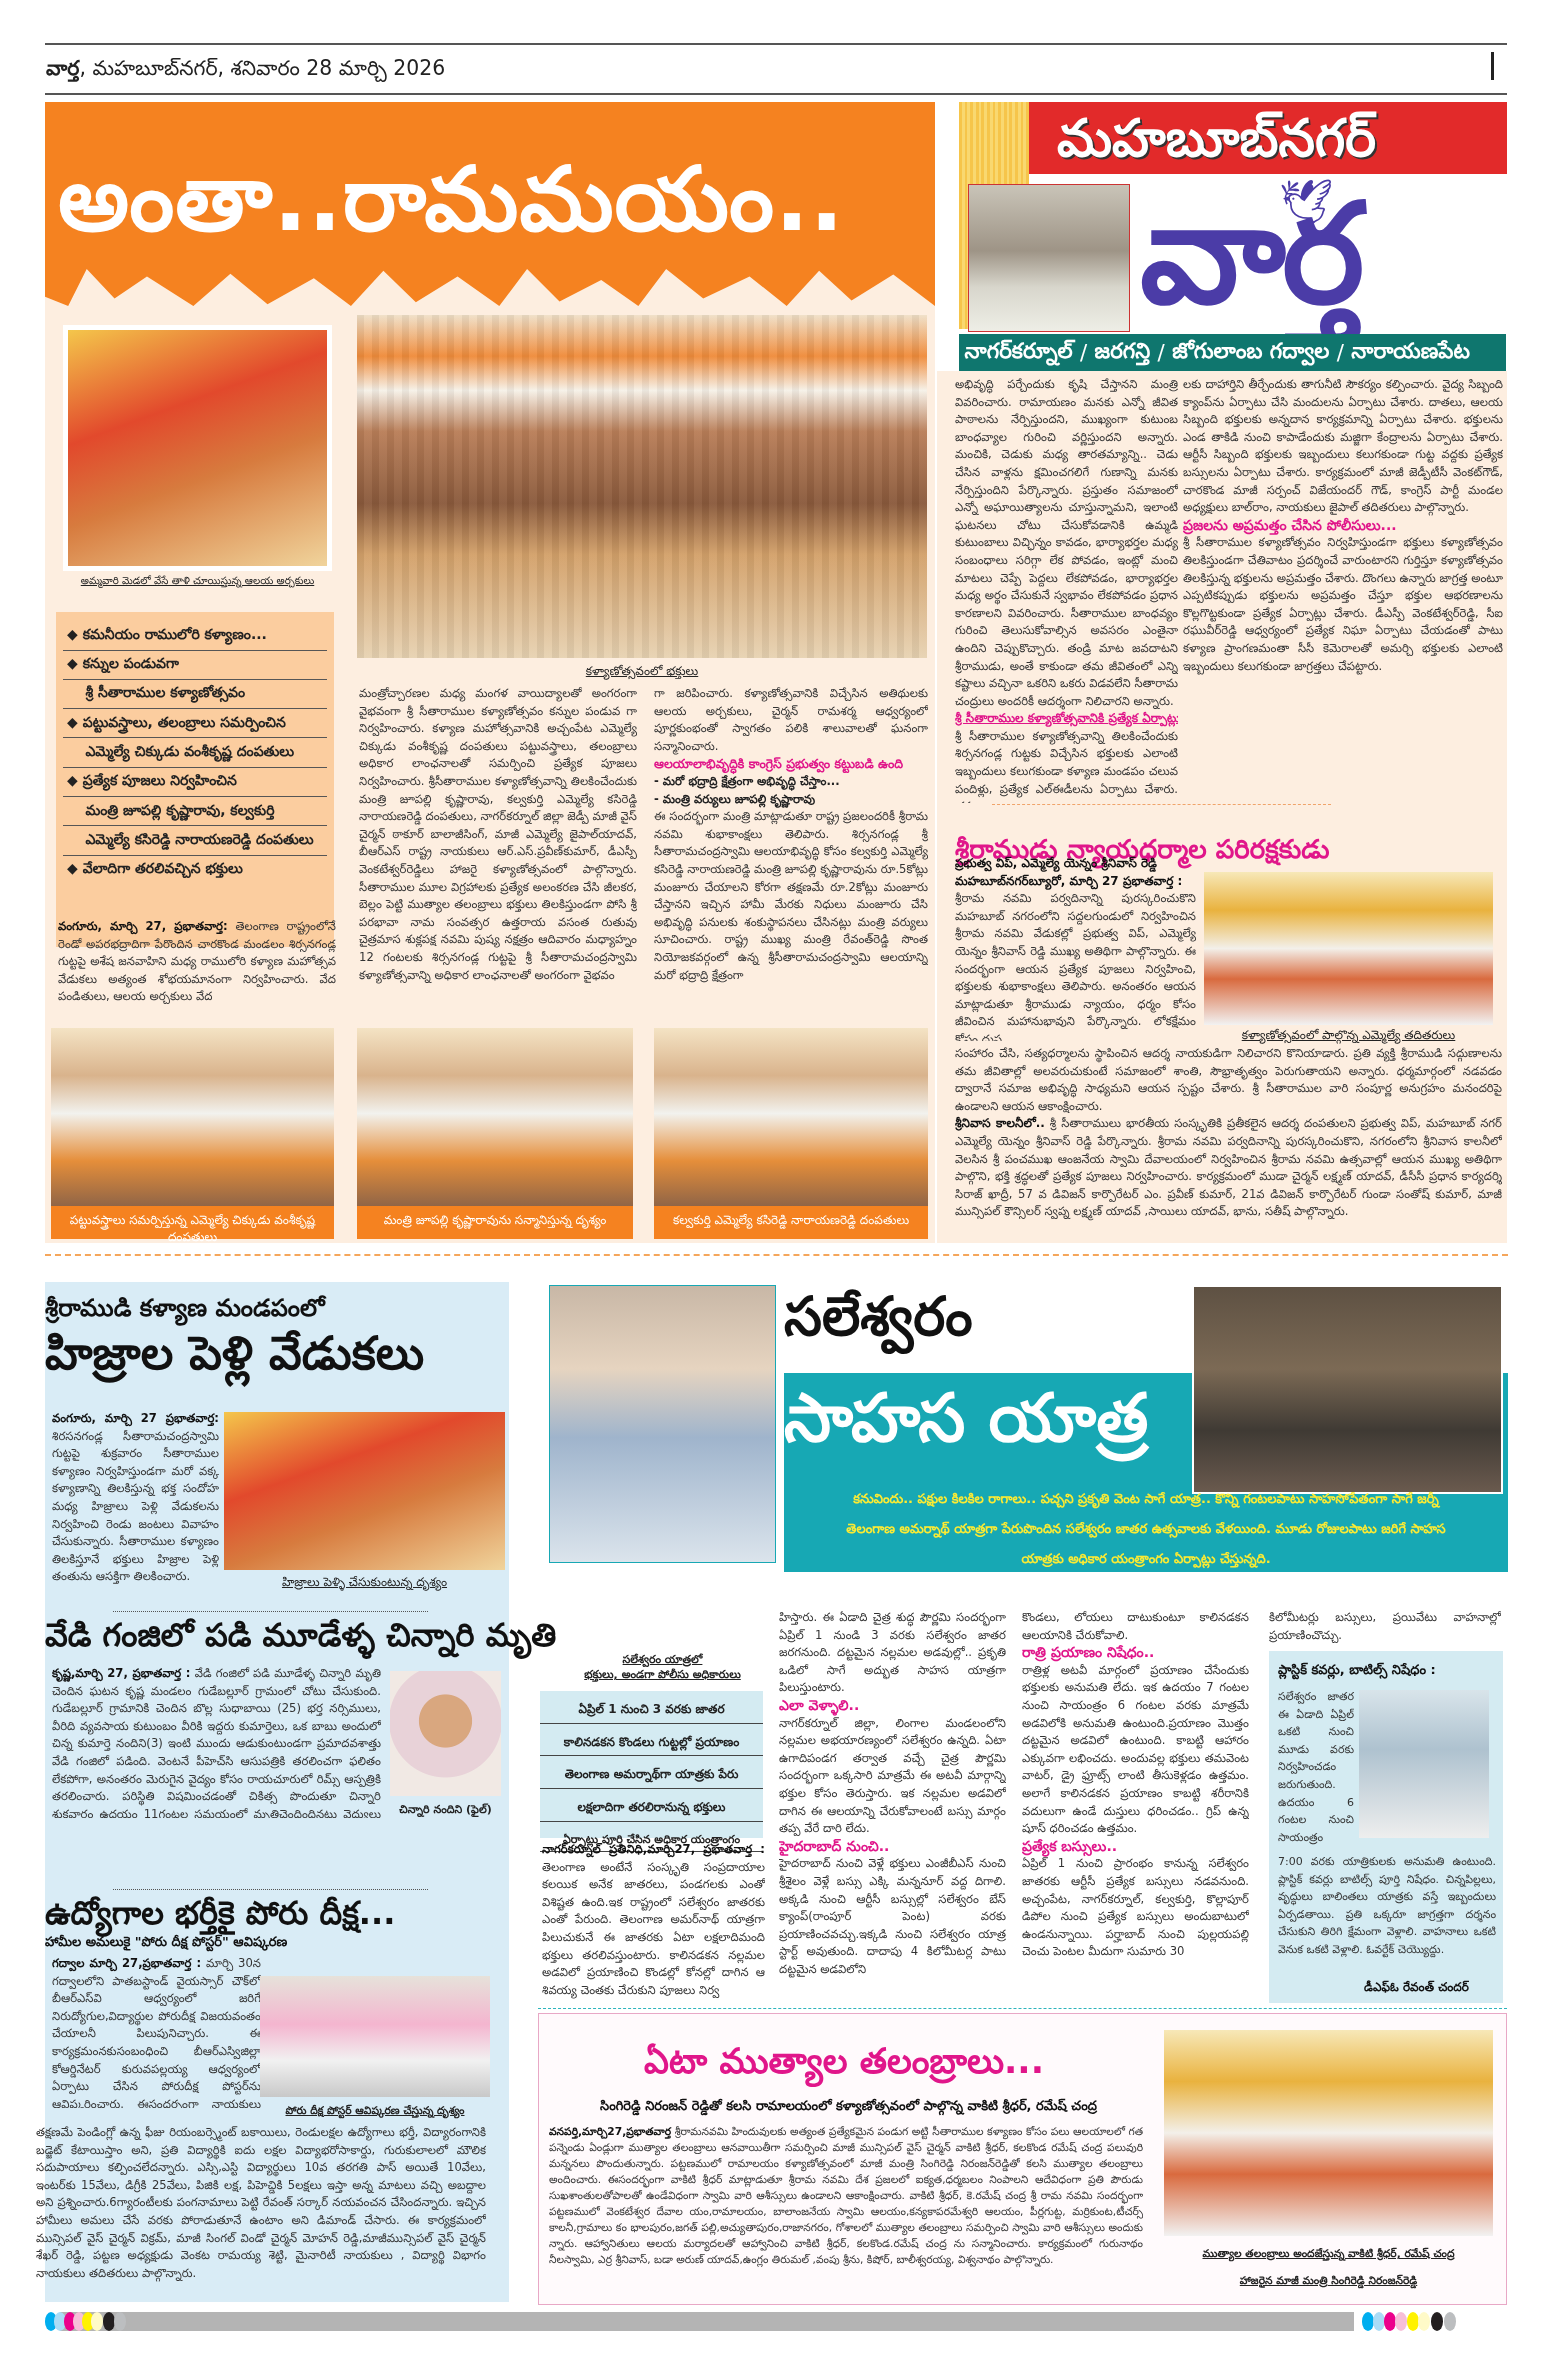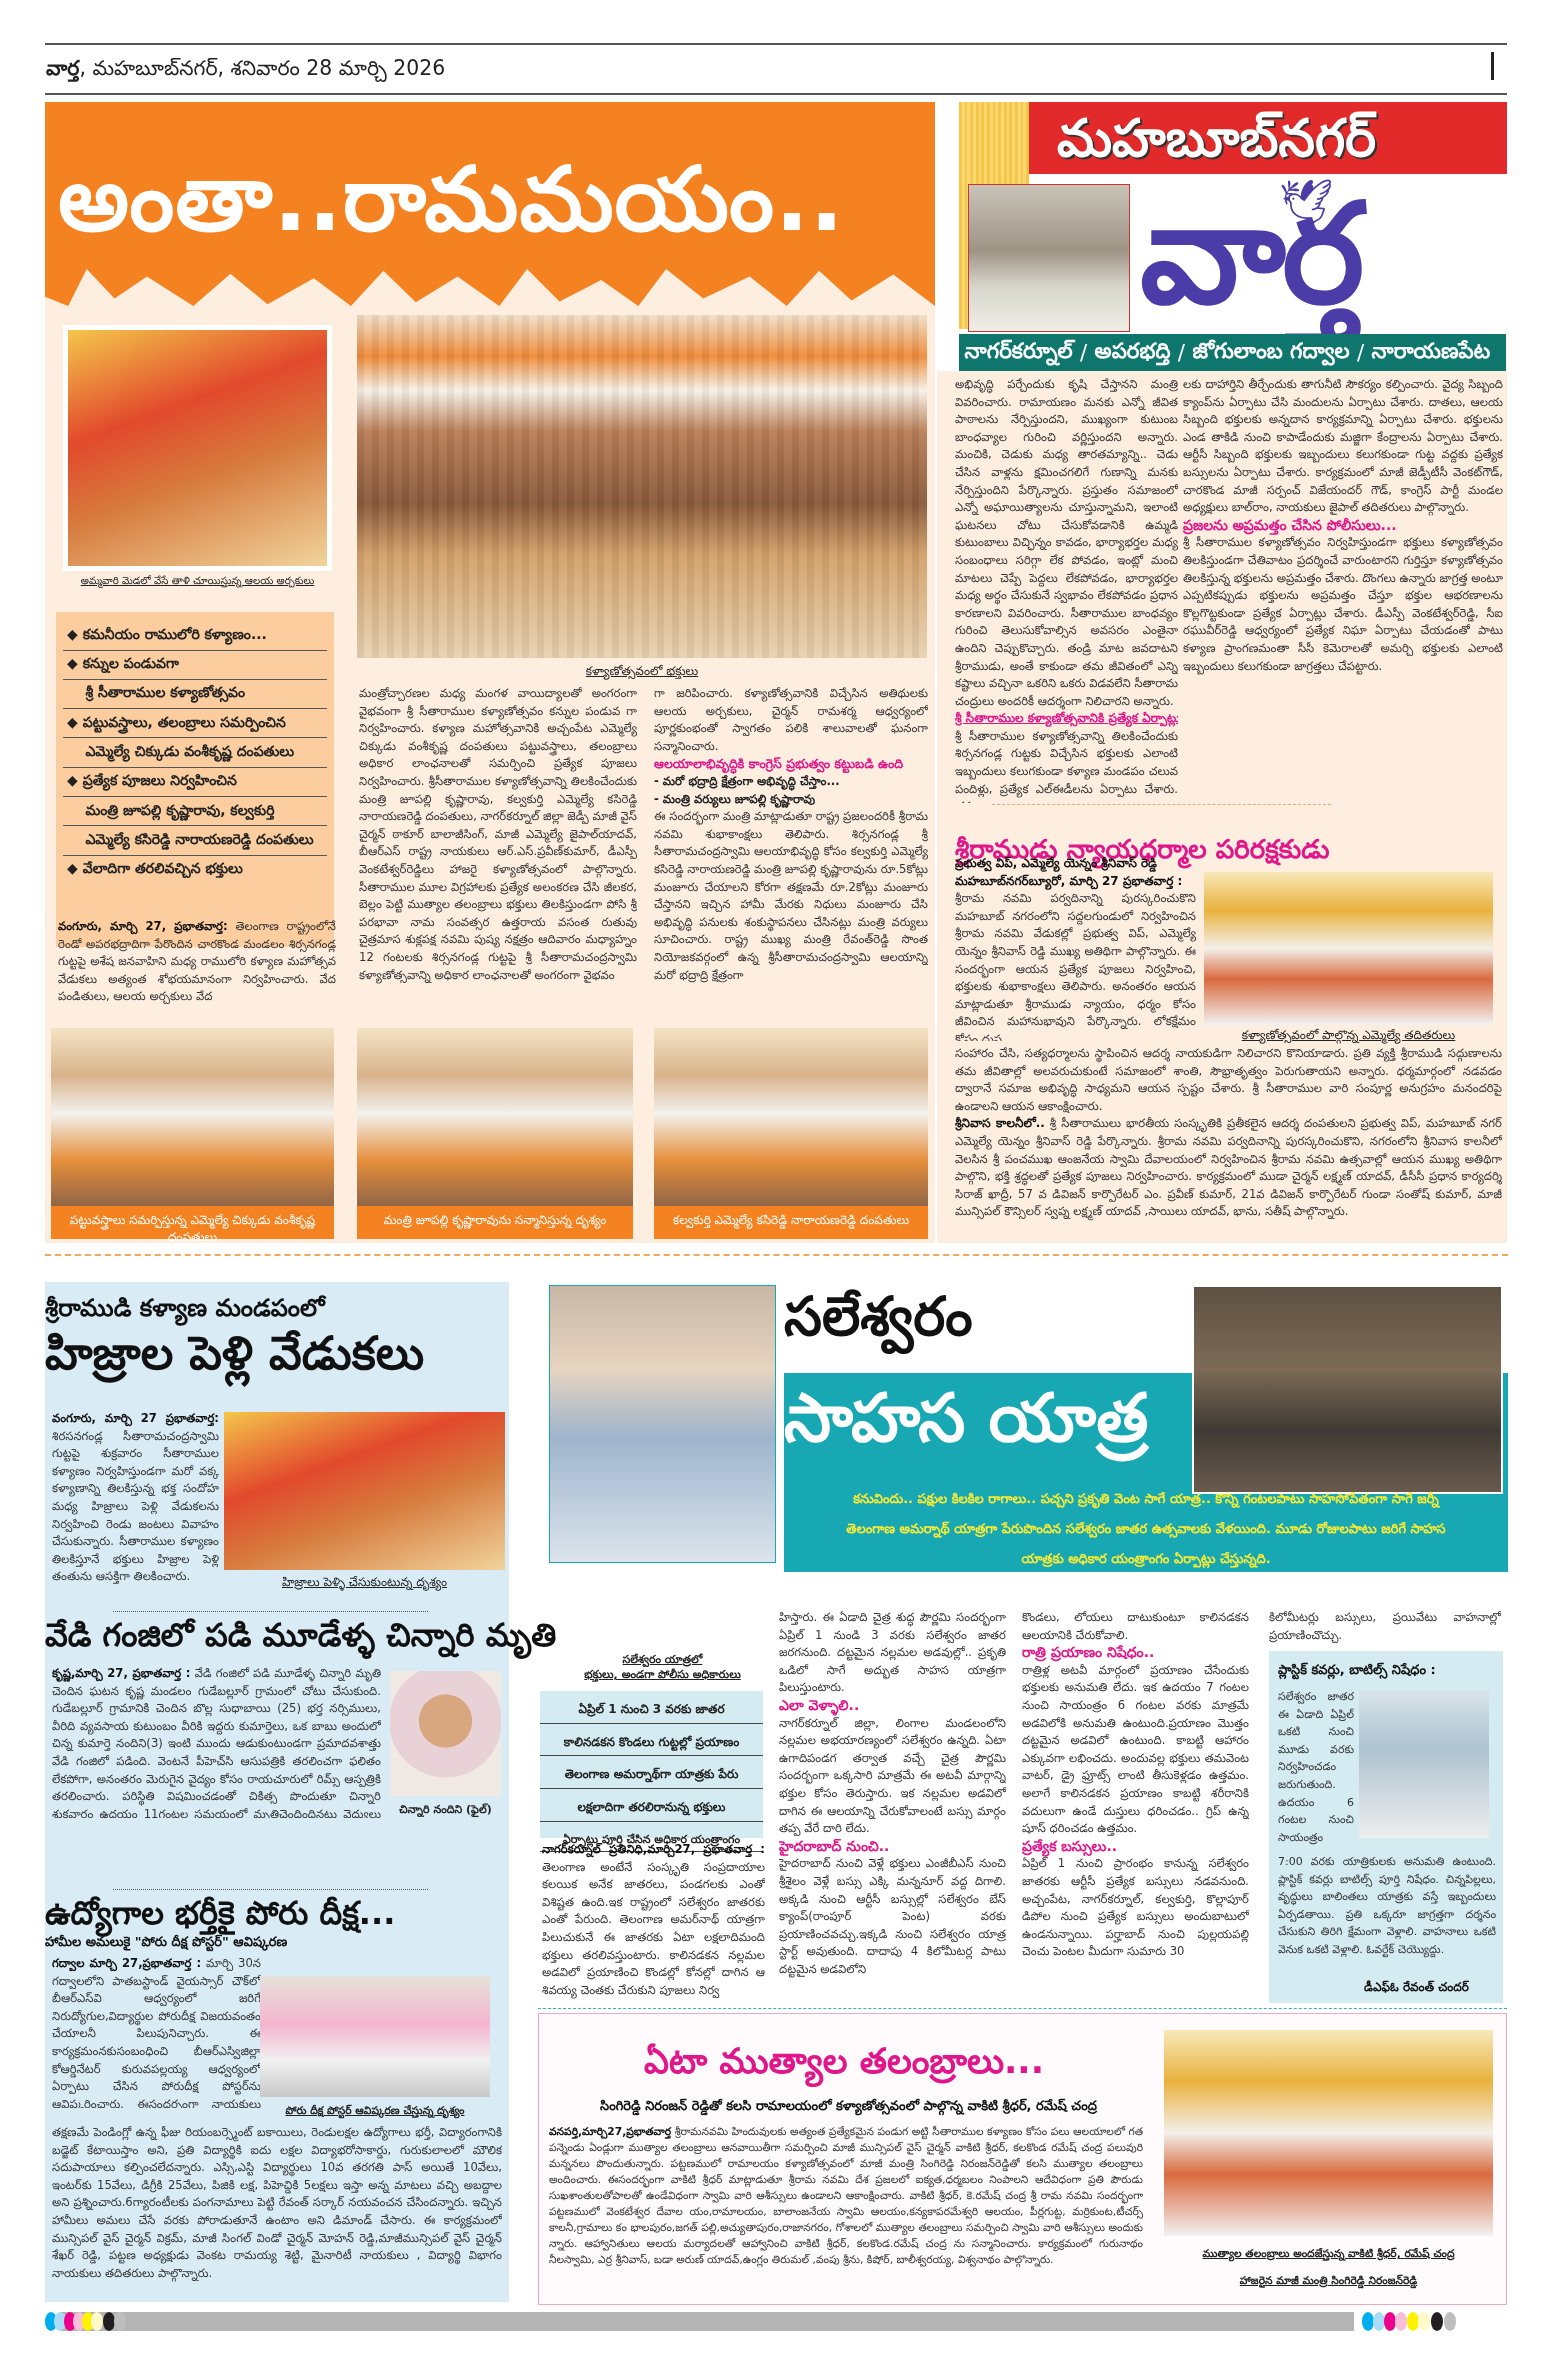--- a/index.html
+++ b/index.html
@@ -106,21 +106,21 @@
     <div class="mast-red-title">మహబూబ్‌నగర్</div>
   </div>
   <div class="mast-photo"></div>
   <div class="mast-logo">
     <span class="mast-bird">🕊</span>
     <div class="mast-logo-text">వార్త</div>
   </div>
   <div class="mast-districts">
     <span>నాగర్‌కర్నూల్</span>
       <span class="sep">/</span>
-    <span>అపరభద్తి</span>
+    <span>జరగన్తి</span>
       <span class="sep">/</span>
     <span>జోగులాంబ గద్వాల</span>
       <span class="sep">/</span>
     <span>నారాయణపేట</span>
   </div>
 </div>
 
 <div class="top-section"></div>
 
 <div class="photo ph-warm" style="left:63px;top:325px;width:269px;height:246px;border:5.6px solid #fff;"></div>
@@ -214,21 +214,21 @@
 <div class="caption" style="left:390px;top:1803px;width:111px;font-weight:700;text-decoration:none;font-size:11px;">చిన్నారి నందిని (ఫైల్)</div>
 
 <div class="dash-rule" style="left:113px;top:1889px;width:315px;border-top:1.9px dotted #555;"></div>
 <div class="head-black" style="left:45px;top:1894px;width:464px;font-size:32px;">ఉద్యోగాల భర్తీకై పోరు దీక్ష...</div>
 <div class="head-black" style="left:45px;top:1934px;width:464px;font-size:13px;font-weight:700;">హామీల అమలుకై "పోరు దీక్ష పోస్టర్" ఆవిష్కరణ</div>
 <div class="body-text" style="left:52px;top:1955px;width:209px;height:153px;">
   <b>గద్వాల మార్చి 27,ప్రభాతవార్త :</b> <span>మార్చి 30న గద్వాలలోని పాతబస్టాండ్ వైయస్సార్ చౌక్‌లో బీఆర్‌ఎస్‌వి ఆధ్వర్యంలో జరిగే నిరుద్యోగుల,విద్యార్థుల పోరుదీక్ష విజయవంతం చేయాలనీ పిలుపునిచ్చారు. ఈ కార్యక్రమంనకుసంబంధించి బీఆర్‌ఎస్విజిల్లా కోఆర్డినేటర్ కురువపల్లయ్య ఆధ్వర్యంలో ఏర్పాటు చేసిన పోరుదీక్ష పోస్టర్‌ను ఆవిష్కరించారు. ఈసందర్భంగా నాయకులు మాట్లాడుతూ..</span>
 </div>
 <div class="photo ph-pink" style="left:260px;top:1976px;width:230px;height:121px;"></div>
 <div class="caption" style="left:260px;top:2104px;width:230px;font-weight:700;font-size:10.7px;">పోరు దీక్ష పోస్టర్ ఆవిష్కరణ చేస్తున్న దృశ్యం</div>
-<div class="body-text" style="left:52px;top:2124px;width:450px;height:167px;">
+<div class="body-text" style="left:36px;top:2124px;width:450px;height:167px;">
   <span>తక్షణమే పెండింగ్లో ఉన్న ఫీజు రియంబర్స్మెంట్ బకాయిలు, రెండులక్షల ఉద్యోగాలు భర్తీ, విద్యారంగానికి బడ్జెట్ కేటాయిస్తాం అని, ప్రతి విద్యార్థికి ఐదు లక్షల విద్యాభరోసాకార్డు, గురుకులాలలో మౌలిక సదుపాయాలు కల్పించలేదన్నారు. ఎస్సి,ఎస్టి విద్యార్థులు 10వ తరగతి పాస్ అయితే 10వేలు, ఇంటర్‌కు 15వేలు, డిగ్రీకి 25వేలు, పిజికి లక్ష, పిహెచ్డికి 5లక్షలు ఇస్తా అన్న మాటలు వచ్చి అబద్దాల అని ప్రశ్నించారు.6గ్యారంటీలకు పంగనామాలు పెట్టి రేవంత్ సర్కార్ నయవంచన చేసిందన్నారు. ఇచ్చిన హామీలు అమలు చేసే వరకు పోరాడుతూనే ఉంటాం అని డిమాండ్ చేసారు. ఈ కార్యక్రమంలో మున్సిపల్ వైస్ చైర్మన్ విక్రమ్, మాజీ సింగల్ విండో చైర్మన్ మోహన్ రెడ్డి,మాజీమున్సిపల్ వైస్ చైర్మన్ శేఖర్ రెడ్డి, పట్టణ అధ్యక్షుడు వెంకట రామయ్య శెట్టి, మైనారిటీ నాయకులు , విద్యార్థి విభాగం నాయకులు తదితరులు పాల్గొన్నారు.</span>
 </div>
 
 <div class="photo ph-officer" style="left:549px;top:1285px;width:227px;height:278px;border:1.9px solid #17a8b4;"></div>
 <div class="abs" style="left:784px;top:1285px;font-size:54px;font-weight:900;color:#111;">సలేశ్వరం</div>
 <div class="teal-band"></div>
 <div class="abs" style="left:784px;top:1373px;width:390px;height:102px;">
   <div style="position:absolute;left:0;top:5.6px;font-size:67px;font-weight:900;color:#fff;white-space:nowrap;">సాహస యాత్ర</div>
 </div>
 <div class="photo ph-cave" style="left:1192px;top:1285px;width:311px;height:209px;border:2.8px solid #fff;"></div>

